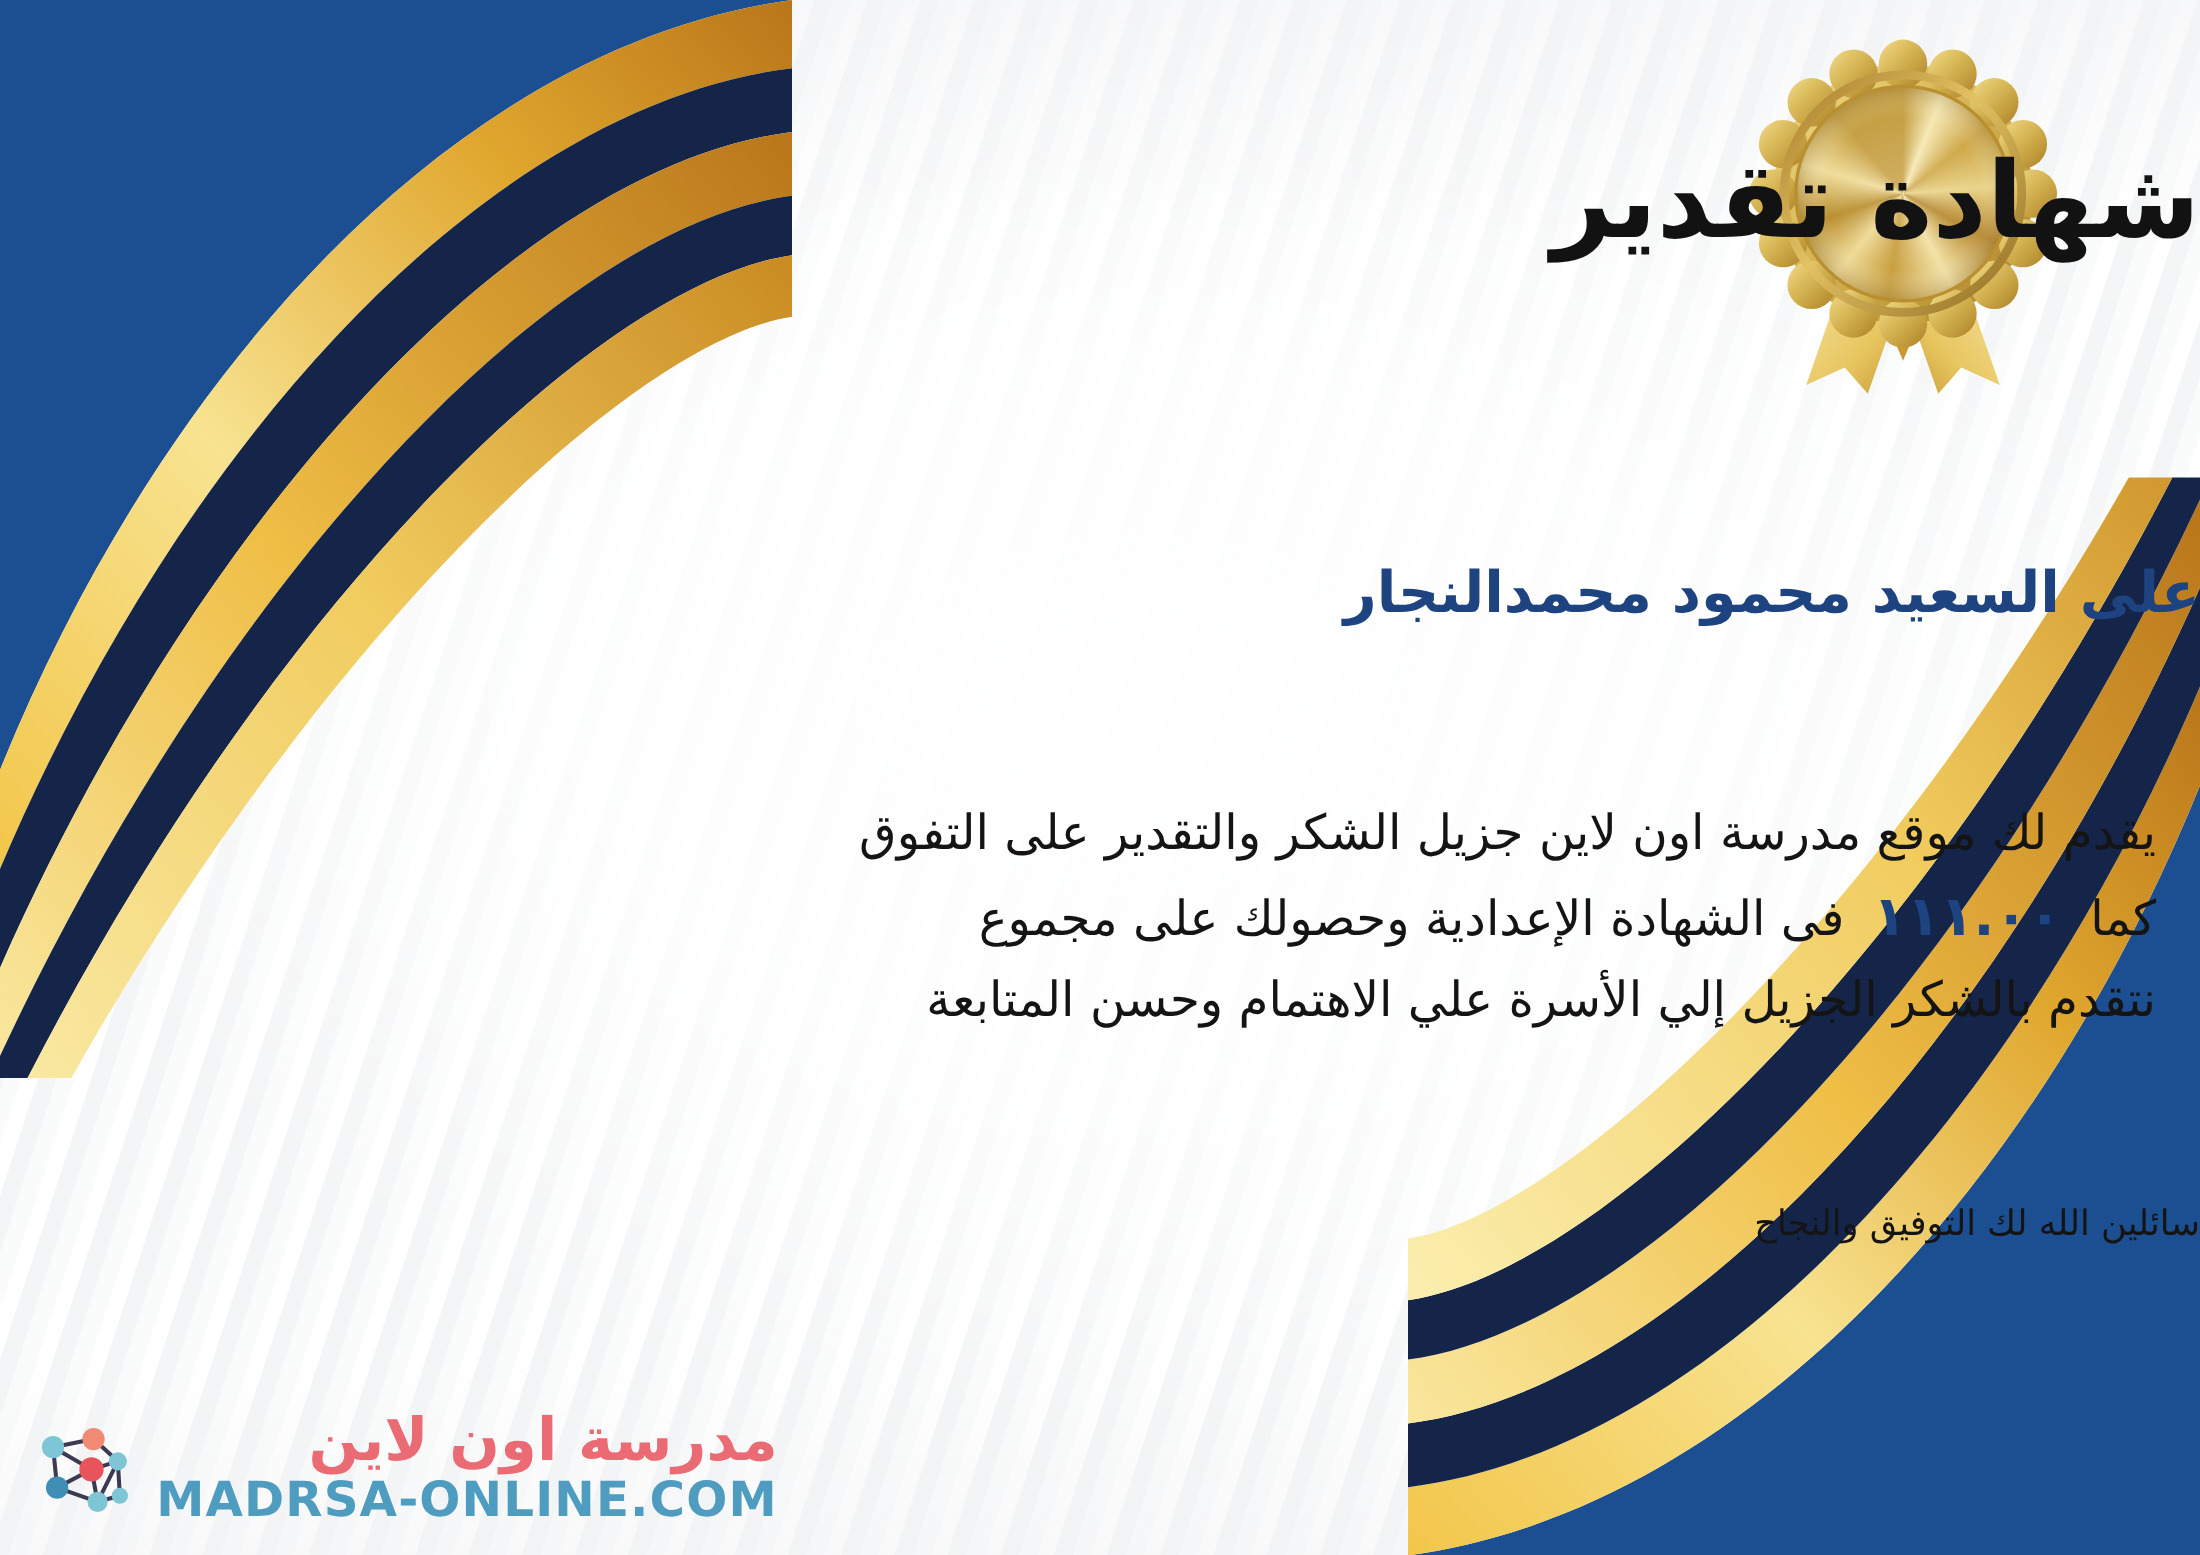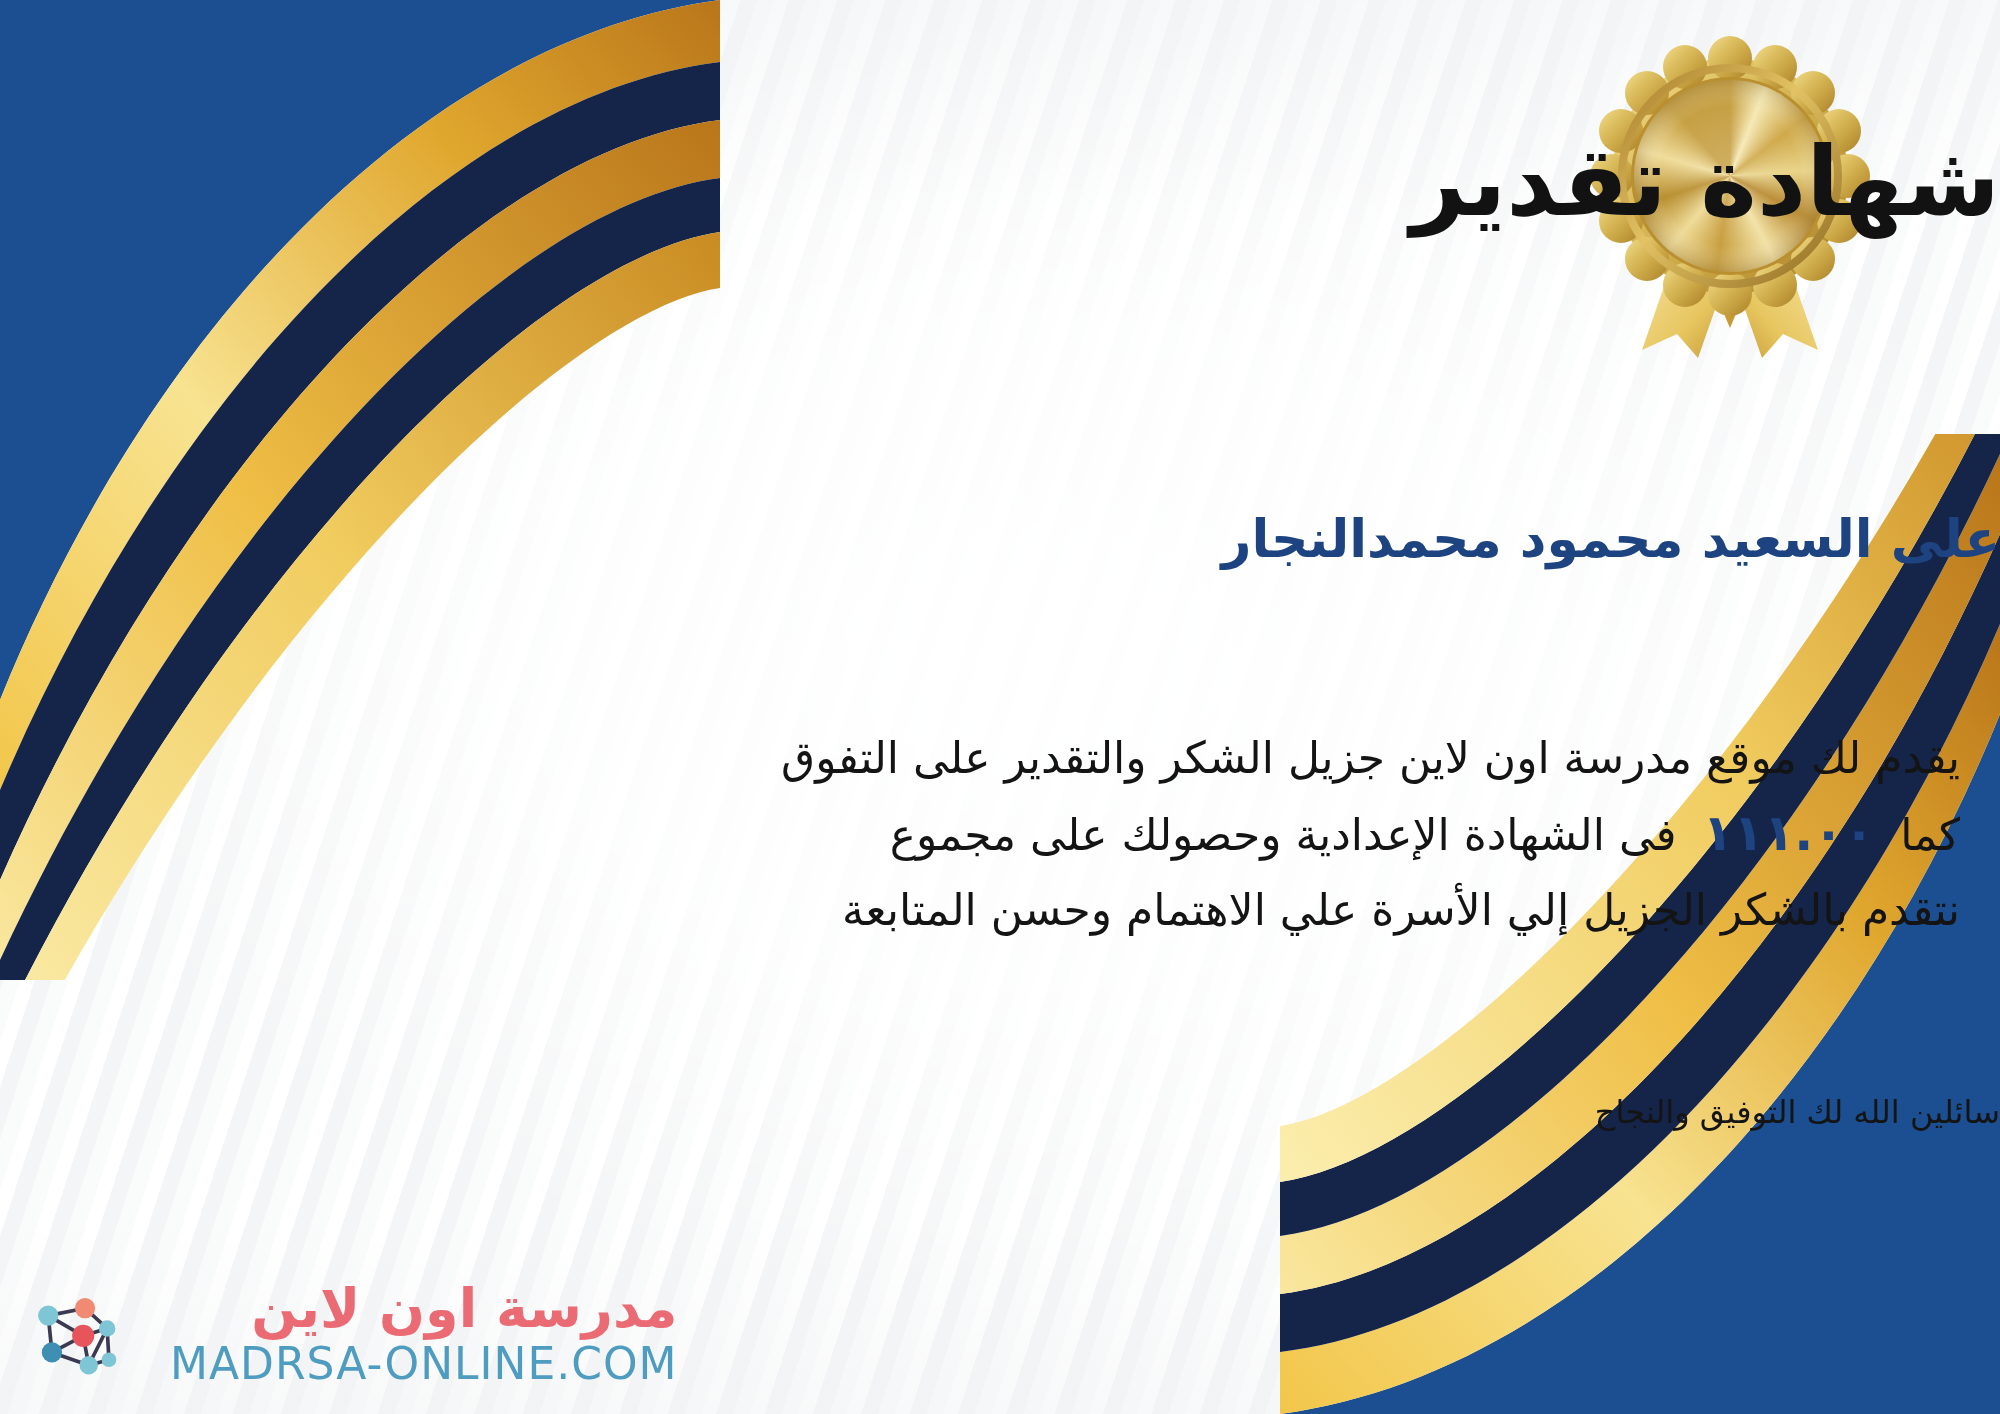--- a/index.html
+++ b/index.html
@@ -126,44 +126,43 @@
   }
 
   
   .brand {
     position: absolute;
     left: 28px;
     bottom: 28px;
     display: flex;
     flex-direction: row-reverse;
     align-items: center;
-    gap: 6px;
+    gap: 22px;
     direction: rtl;
   }
   .brand-text {
     display: flex;
     flex-direction: column;
     align-items: flex-start;
     line-height: 1;
   }
   .brand-ar {
     font-size: 54px;
     font-weight: 700;
     color: #ea6b73;
     direction: rtl;
     letter-spacing: 0px;
     margin-bottom: 6px;
   }
   .brand-en {
     font-size: 44px;
-    font-weight: 400;
+    font-weight: 700;
     color: #4e9cc0;
     direction: ltr;
     letter-spacing: 1px;
-    margin-left: 44px;
   }
   .brand-mark { width: 92px; height: 92px; flex: 0 0 auto; }
 </style>
 </head>
 <body>
 
 <div id="certificate">
 
   <div class="paper-base"></div>
   <div class="paper-sheen"></div>

